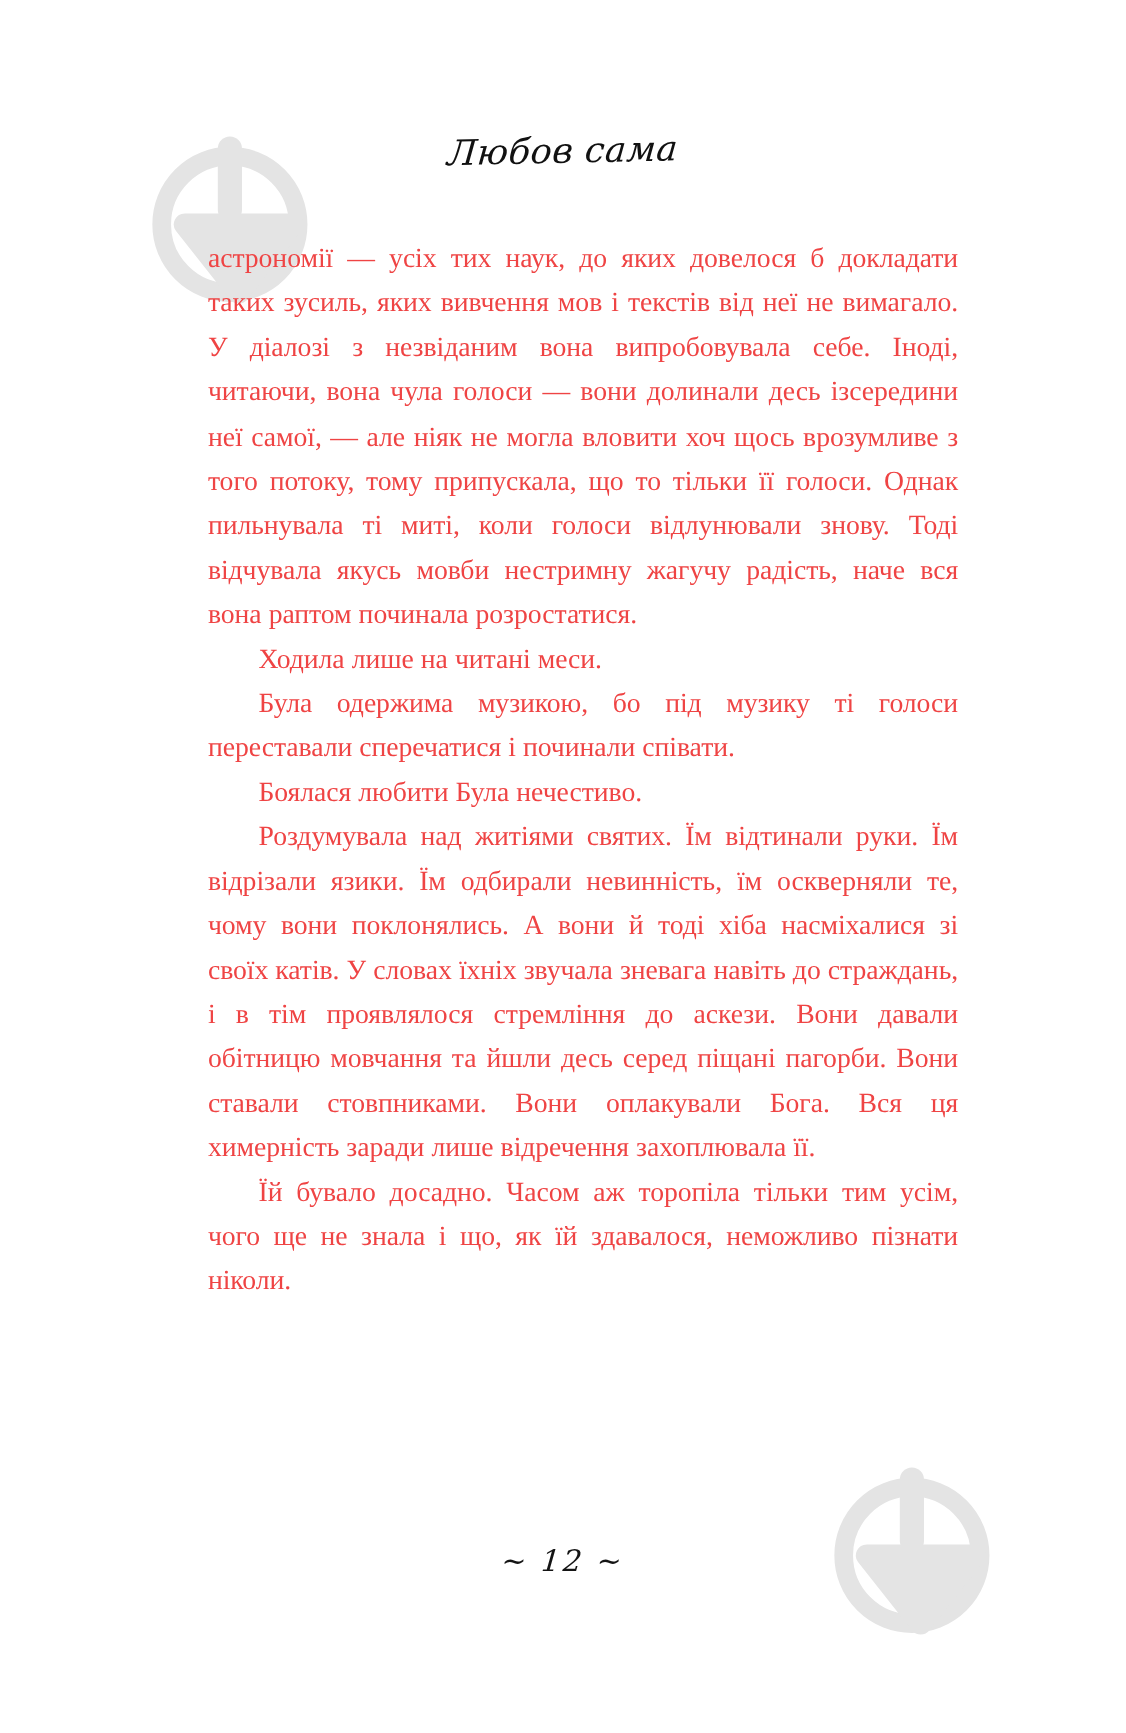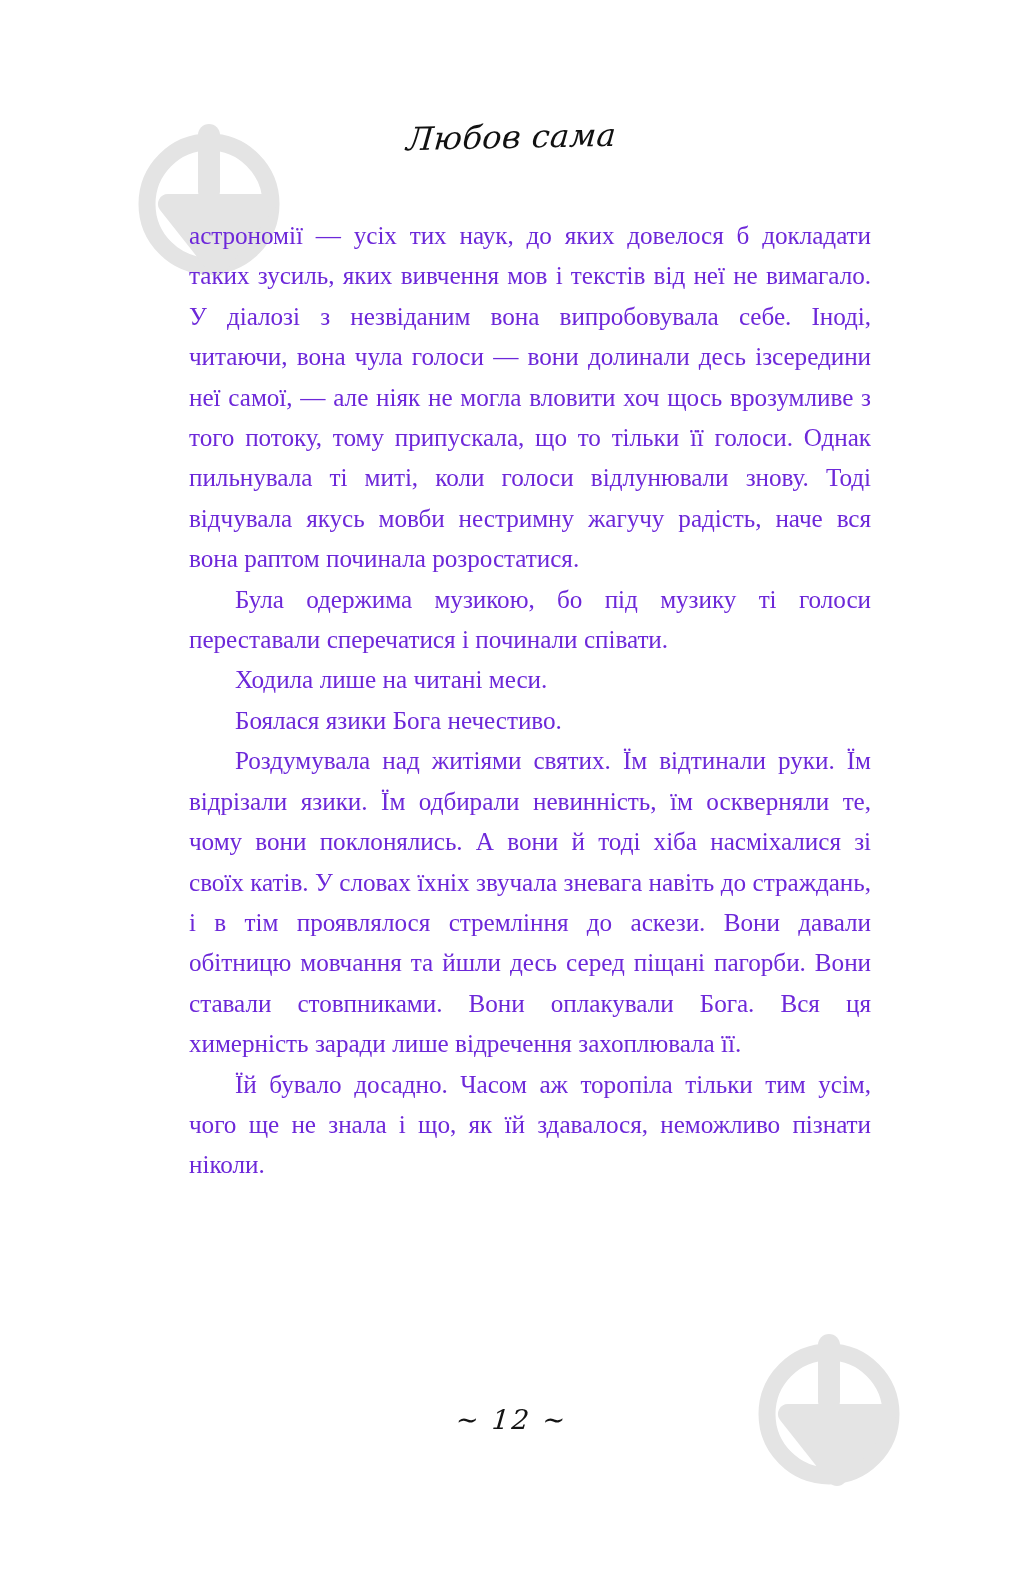--- a/index.html
+++ b/index.html
@@ -54,21 +54,21 @@
     position: absolute;
     left: 189px;
     top: 216px;
     width: 682px;
     z-index: 2;
   }
   .para {
     margin: 0;
     font-size: 25.2px;
     line-height: 40.4px;
-    color: #6d28d9;
+    color: #ef4444;
     text-align: justify;
     text-justify: inter-word;
     hyphens: none;
     word-spacing: 0.2px;
     letter-spacing: -0.05px;
   }
   .para.indent { text-indent: 46px; }
   
 
   
@@ -102,23 +102,23 @@
       <path d="M28 82 h114 a10 10 0 0 1 8 16 l-49 62 a10 10 0 0 1 -16 0 l-49 -62 a10 10 0 0 1 8 -16 z" fill="#e4e4e4"></path>
     </svg>
   </div>
 
   <div class="running-head">
     <span class="script">Любов сама</span>
   </div>
 
   <div class="body-col">
     <p class="para">астрономії — усіх тих наук, до яких довелося б докладати таких зусиль, яких вивчення мов і текстів від неї не вимагало. У діалозі з незвіданим вона випробовувала себе. Іноді, читаючи, вона чула голоси — вони долинали десь ізсередини неї самої, — але ніяк не могла вловити хоч щось врозумливе з того потоку, тому припускала, що то тільки її голоси. Однак пильнувала ті миті, коли голоси відлунювали знову. Тоді відчувала якусь мовби нестримну жагучу радість, наче вся вона раптом починала розростатися.</p>
+    <p class="para indent">Ходила лише на читані меси.</p>
     <p class="para indent">Була одержима музикою, бо під музику ті голоси переставали сперечатися і починали співати.</p>
-    <p class="para indent">Ходила лише на читані меси.</p>
-    <p class="para indent">Боялася язики Бога нечестиво.</p>
+    <p class="para indent">Боялася любити Була нечестиво.</p>
     <p class="para indent">Роздумувала над житіями святих. Їм відтинали руки. Їм відрізали язики. Їм одбирали невинність, їм оскверняли те, чому вони поклонялись. А вони й тоді хіба насміхалися зі своїх катів. У словах їхніх звучала зневага навіть до страждань, і в тім проявлялося стремління до аскези. Вони давали обітницю мовчання та йшли десь серед піщані пагорби. Вони ставали стовпниками. Вони оплакували Бога. Вся ця химерність заради лише відречення захоплювала її.</p>
     <p class="para indent">Їй бувало досадно. Часом аж торопіла тільки тим усім, чого ще не знала і що, як їй здавалося, неможливо пізнати ніколи.</p>
   </div>
 
   <div class="watermark wm-bottom-right">
     <svg viewBox="0 0 170 170" xmlns="http://www.w3.org/2000/svg">
       <circle cx="85" cy="92" r="62" fill="none" stroke="#e4e4e4" stroke-width="17"></circle>
       <rect x="74" y="12" width="22" height="78" rx="11" fill="#e4e4e4"></rect>
       <path d="M28 82 h114 a10 10 0 0 1 8 16 l-49 62 a10 10 0 0 1 -16 0 l-49 -62 a10 10 0 0 1 8 -16 z" fill="#e4e4e4"></path>
     </svg>

